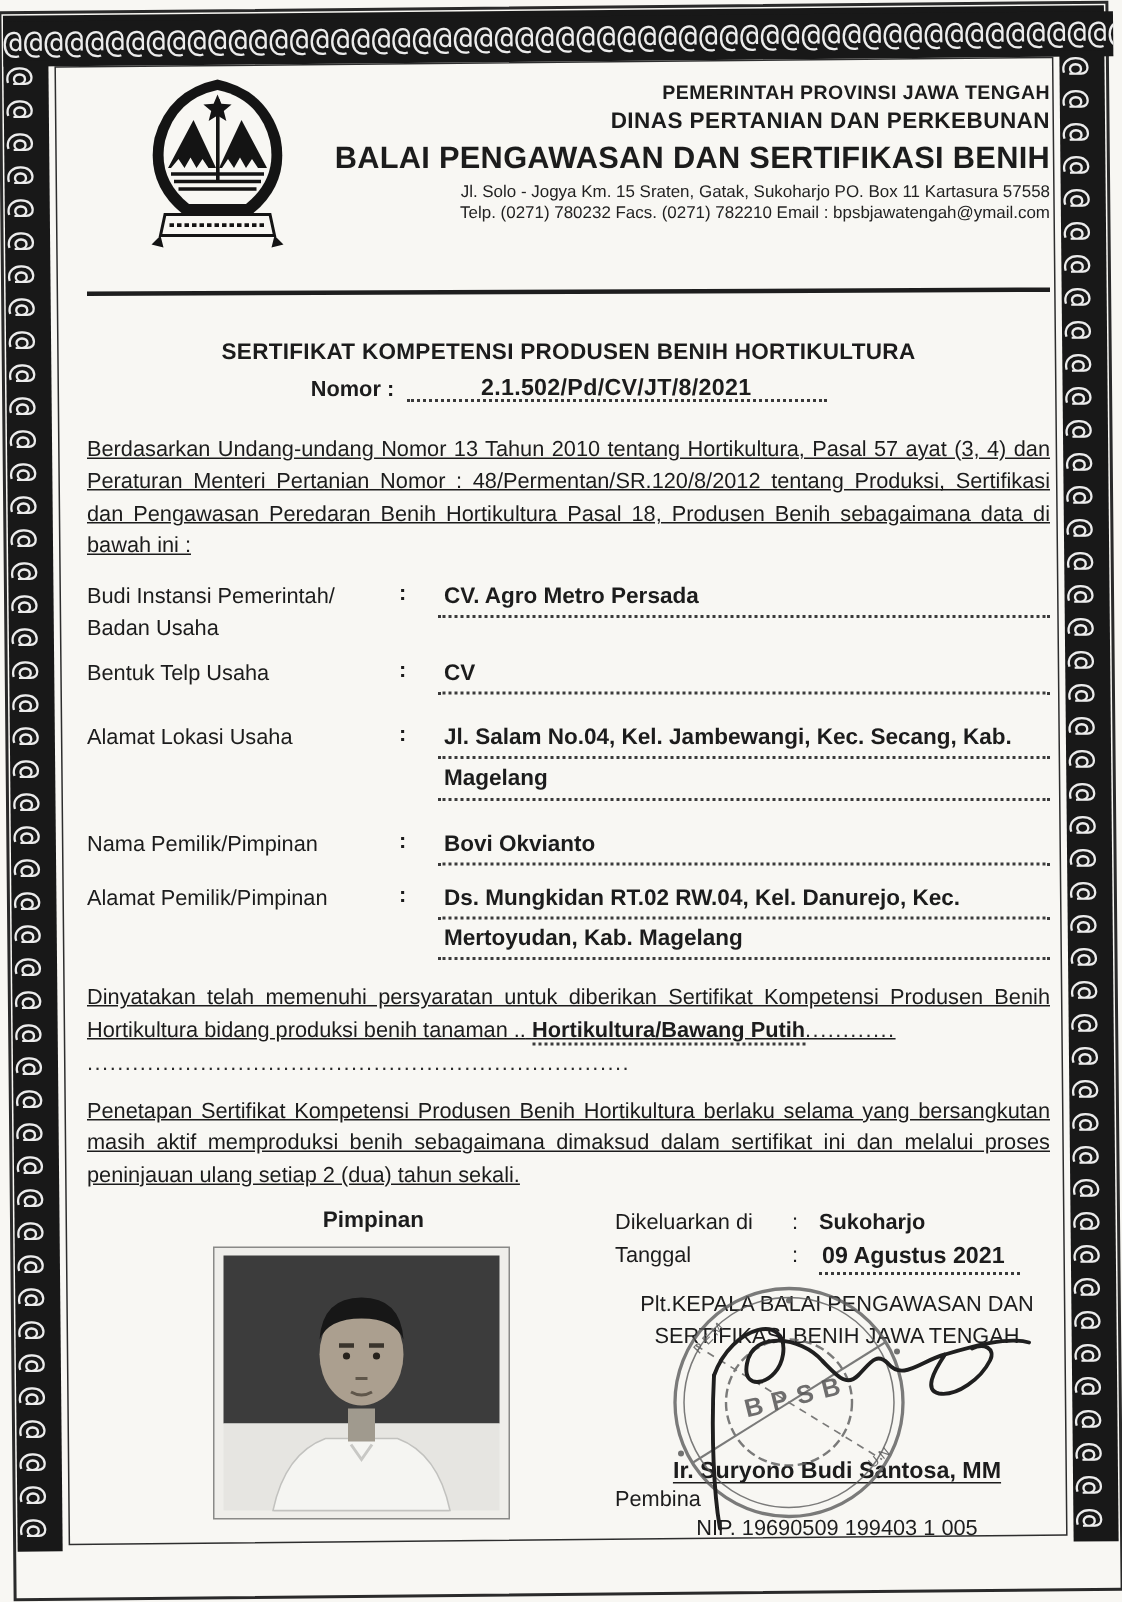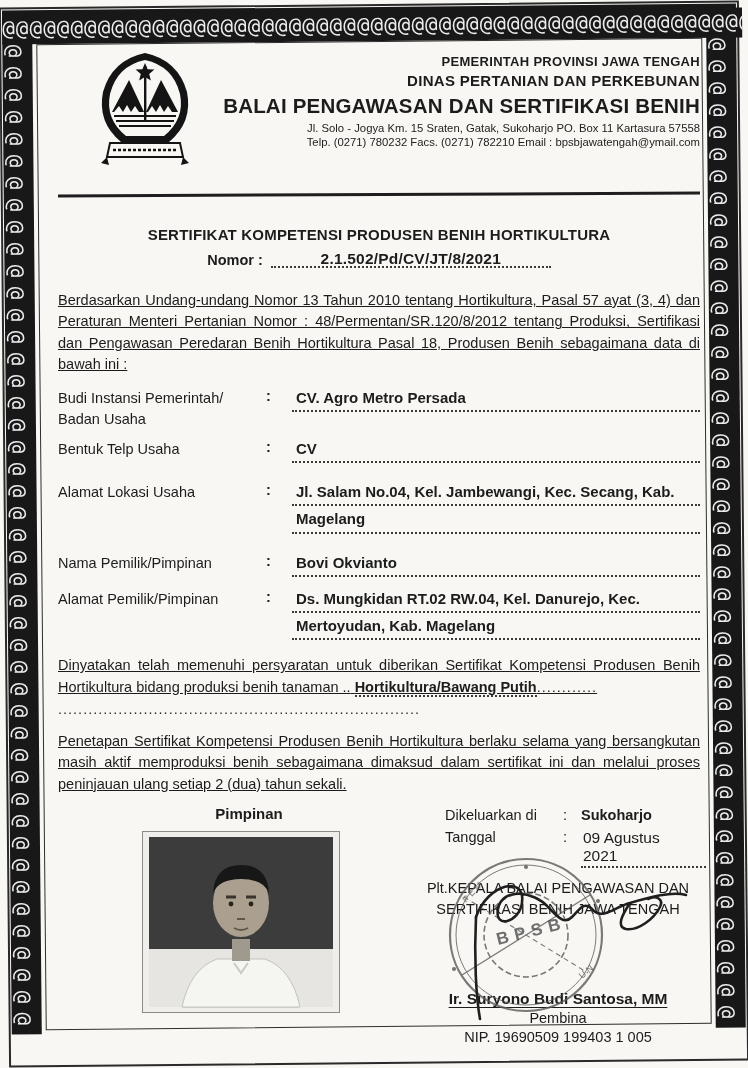--- a/index.html
+++ b/index.html
@@ -92,35 +92,35 @@
   .dots-line{line-height:1.2;margin-top:3px;}
   .validity{margin-top:12px !important;}
   
   .bottom{position:relative;margin-top:10px;height:262px;}
   .pimpinan{
     position:absolute;left:92px;top:0;width:198px;
     text-align:center;font-weight:bold;font-size:15px;
   }
   .photo{position:absolute;left:84px;top:26px;}
   .right-col{position:absolute;left:352px;top:2px;width:296px;}
-  .irow{display:flex;margin-bottom:6px;margin-left:35px;}
+  .irow{display:flex;margin-bottom:6px;}
   .ilabel{width:118px;flex:none;}
   .icolon{width:18px;flex:none;}
   .ivalue{flex:1;font-weight:600;}
   .ivalue.date{
-    font-weight:normal;font-size:15.5px;
+    font-weight:bold;font-size:15.5px;
     border-bottom:2px dotted #3a3a3a;display:inline-block;
     padding:0 10px 1px 2px;
   }
   .sig-title{margin-top:10px;text-align:center;font-size:14.5px;line-height:1.45;}
   .sig-name{
     margin-top:70px;text-align:center;font-weight:bold;font-size:15.5px;
     text-decoration:underline;text-underline-offset:3px;
   }
-  .sig-rank{text-align:center;margin-top:2px;}
+  .sig-rank{margin-top:2px;}
   .sig-nip{text-align:center;font-weight:normal;margin-top:3px;font-size:14.5px;}
   .stamp-wrap{position:absolute;left:356px;top:52px;width:290px;height:170px;pointer-events:none;}
 </style>
 </head>
 <body>
 
 <div class="page">
 
   <div class="border-frame">
     <div class="outer-hairline"></div>

